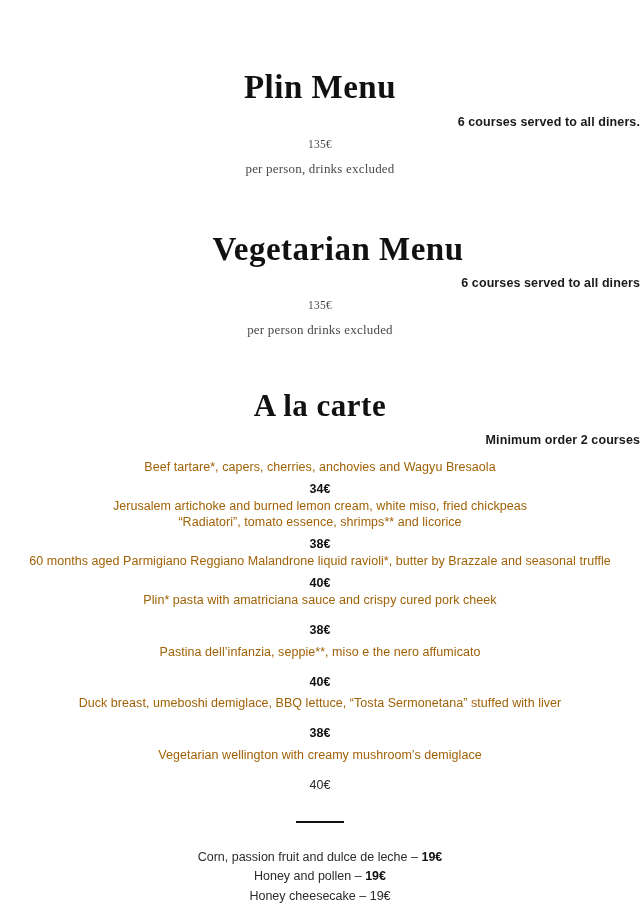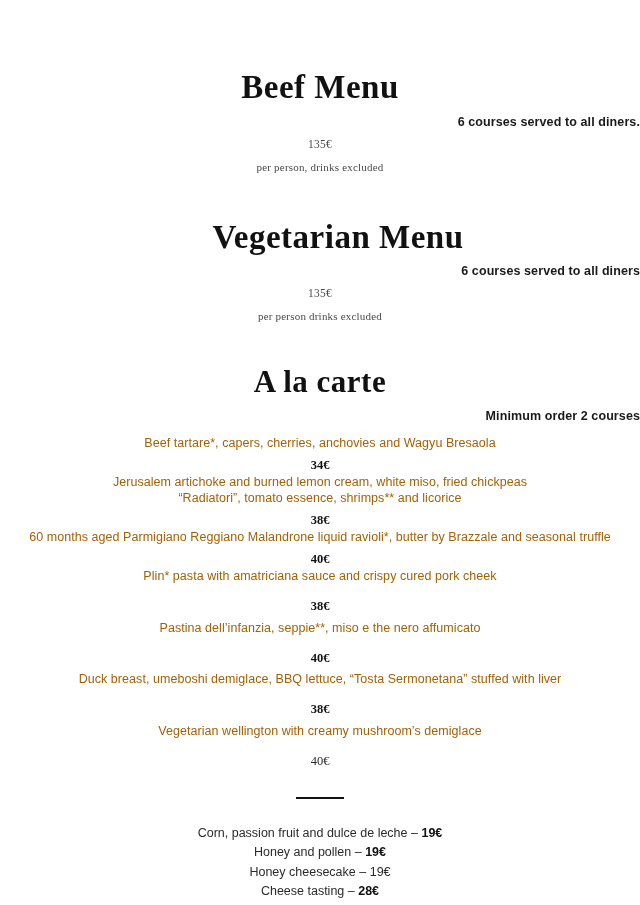--- a/index.html
+++ b/index.html
@@ -53,37 +53,37 @@
   
   .set-price {
     font-family: "Liberation Serif", "DejaVu Serif", serif;
     font-size: 11.5px;
     color: #4a4a4a;
     margin: 0;
     letter-spacing: 0.2px;
   }
   .set-note {
     font-family: "Liberation Serif", "DejaVu Serif", serif;
-    font-size: 11px;
+    font-size: 13px;
     color: #4a4a4a;
-    margin: 0;
+    margin: 8px;
     letter-spacing: 0.2px;
   }
 
   
   .dish {
     font-family: "Liberation Sans", sans-serif;
     font-size: 12.5px;
     color: #a16207;
     margin: 0;
     line-height: 1.35;
     letter-spacing: 0.05px;
   }
   .price {
-    font-family: Liberation Serif, serif;
+    font-family: Liberation Sans, sans-serif;
     font-size: 12.5px;
     color: #111111;
     margin: 0;
     line-height: 1.35;
   }
   .price.bold { font-weight: 700; }
   .price.plain { font-weight: 400; color: #2b2b2b; }
 
   
   .divider-wrap {
@@ -122,21 +122,21 @@
 
   .divider-gap  { margin-top: 27px; }
   .dessert-gap  { margin-top: 25px; }
 </style>
 </head>
 <body>
 
 <div class="page">
 
   <section class="block-glass ctr">
-    <h1 class="menu-title title-glass">Beef Menu</h1>
+    <h1 class="menu-title title-glass">Plin Menu</h1>
     <p class="menu-sub sub-gap">6 courses served to all diners.</p>
     <p class="set-price price-gap">135€</p>
     <p class="set-note note-gap">per person, drinks excluded</p>
   </section>
 
   <section class="block-vegetarian ctr">
     <h1 class="menu-title title-vegetarian">Vegetarian Menu</h1>
     <p class="menu-sub sub-gap">6 courses served to all diners</p>
     <p class="set-price price-gap">135€</p>
     <p class="set-note note-gap">per person drinks excluded</p>

